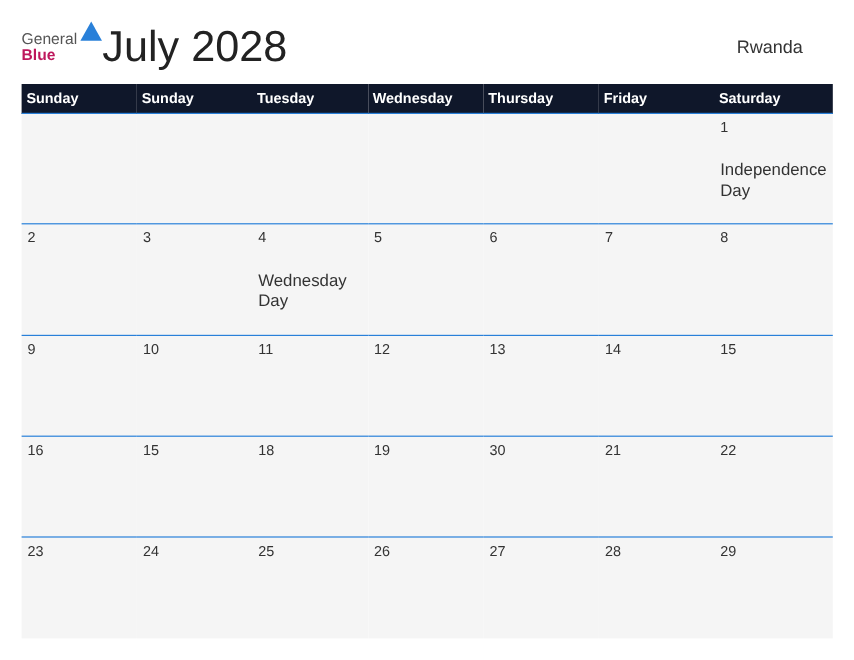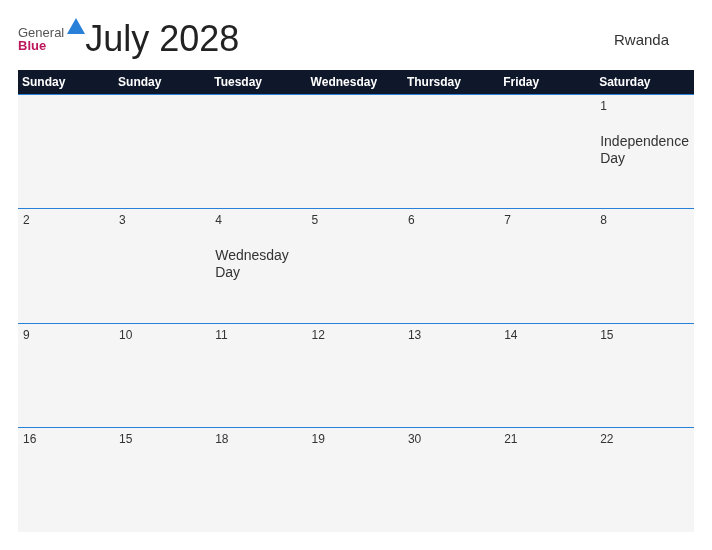--- a/index.html
+++ b/index.html
@@ -231,14 +231,37 @@
         <td>
           <span class="day-number">30</span>
         </td>
         <td>
           <span class="day-number">21</span>
         </td>
         <td>
           <span class="day-number">22</span>
         </td>
       </tr>
+      <tr>
+        <td>
+          <span class="day-number">23</span>
+        </td>
+        <td>
+          <span class="day-number">24</span>
+        </td>
+        <td>
+          <span class="day-number">25</span>
+        </td>
+        <td>
+          <span class="day-number">26</span>
+        </td>
+        <td>
+          <span class="day-number">27</span>
+        </td>
+        <td>
+          <span class="day-number">28</span>
+        </td>
+        <td>
+          <span class="day-number">29</span>
+        </td>
+      </tr>
     </tbody>
 </table>
 
 </body></html>

